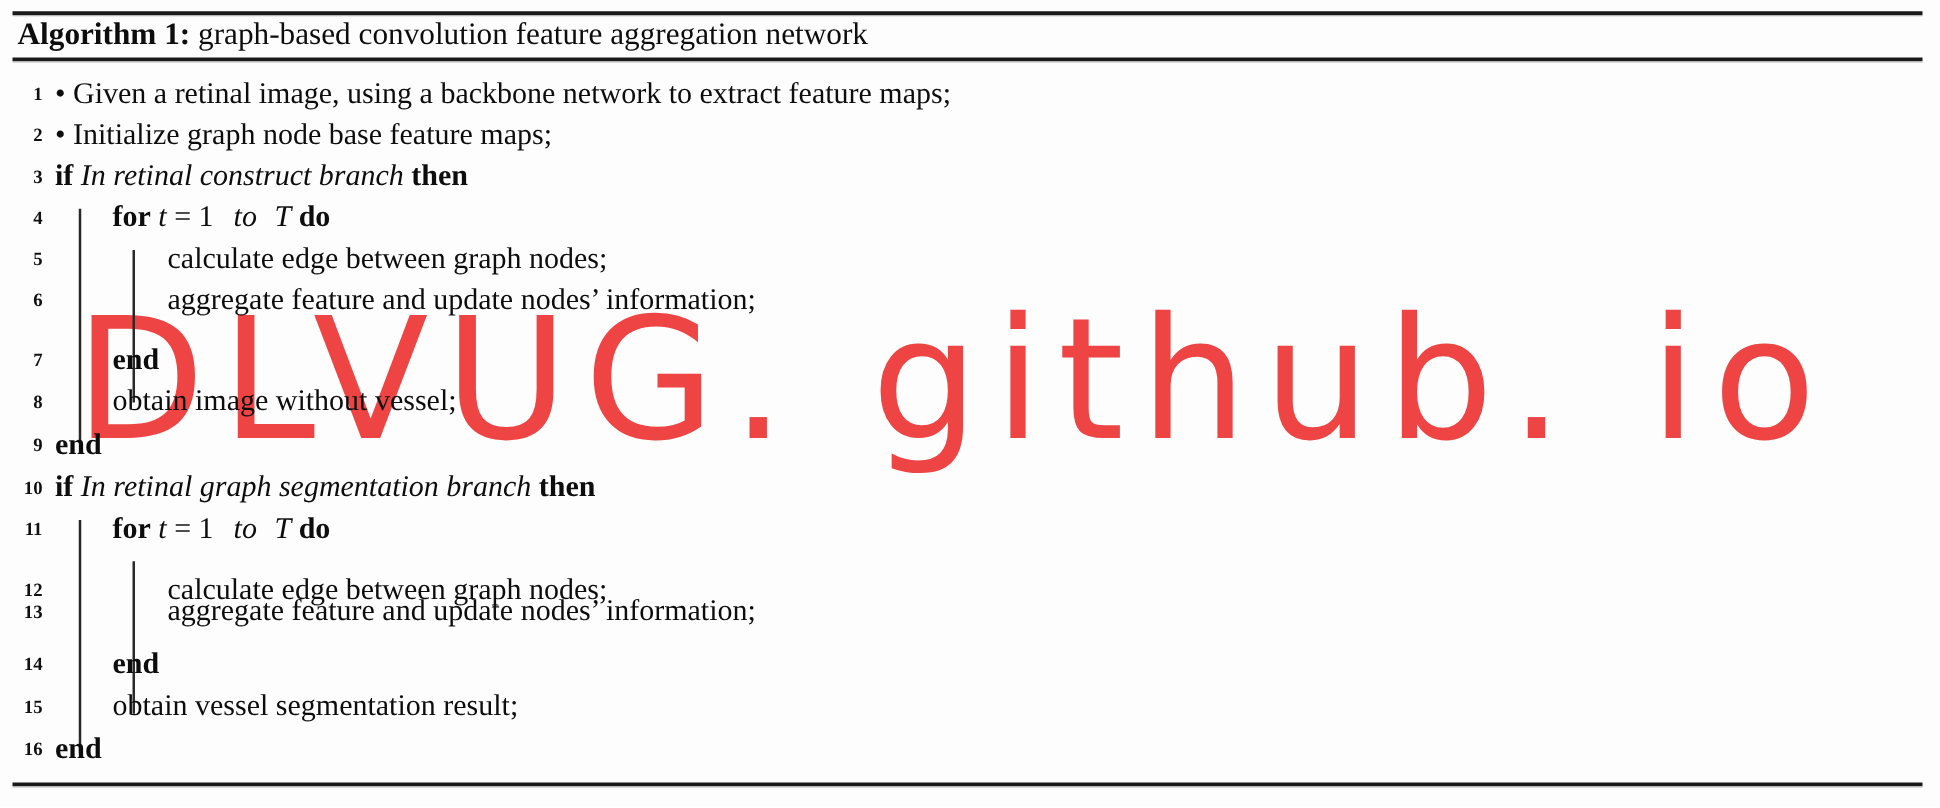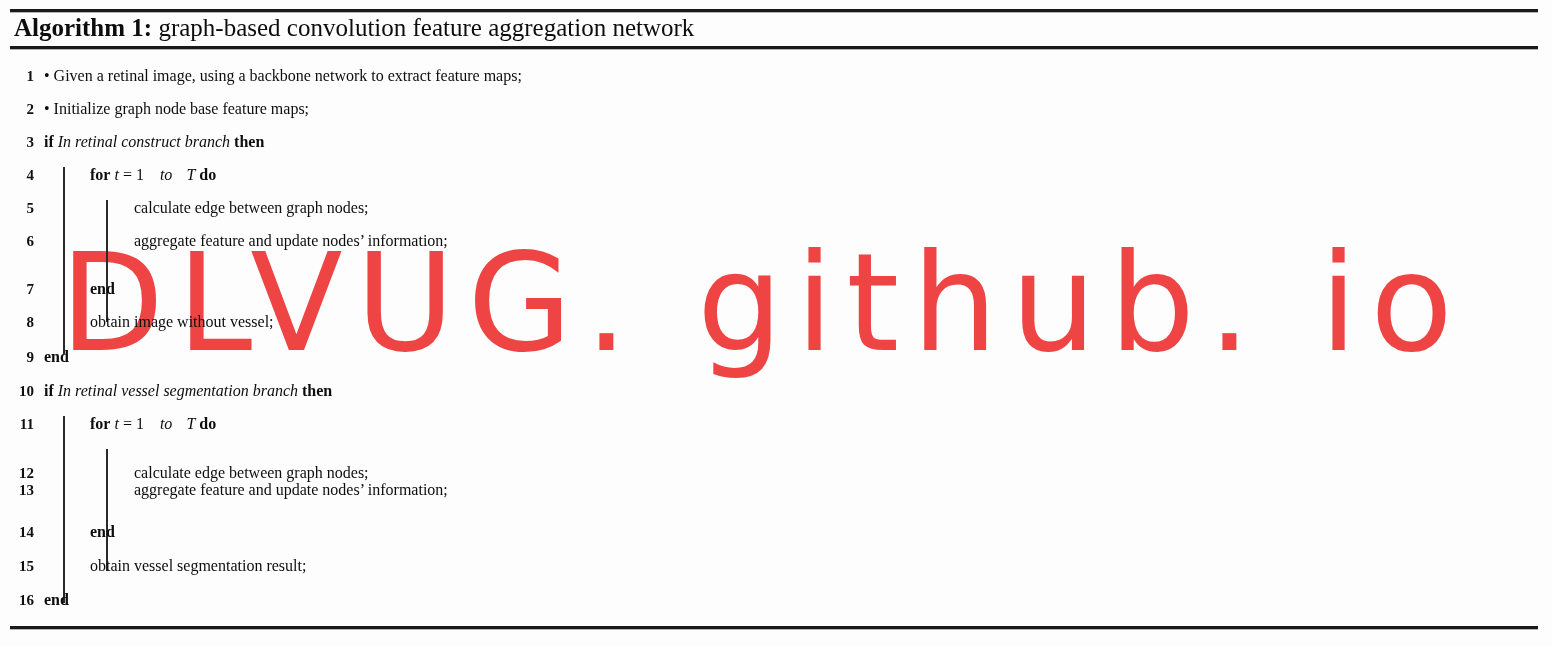--- a/index.html
+++ b/index.html
@@ -82,21 +82,21 @@
     width: 34px;
     text-align: right;
     font-size: 15px;
     font-weight: bold;
     color: #101010;
     top: 9px;
   }
   .code {
     position: absolute;
     top: 0;
-    font-size: 16px;
+    font-size: 24px;
     color: #0d0d0d;
     line-height: 33px;
   }
   .ind0 { left: 44px; }
   .ind1 { left: 90px; text-align: right; }
   .ind2 { left: 134px; }
 
   .b  { font-weight: bold; }
   .i  { font-style: italic; }
   .mi { font-style: italic; }
@@ -174,21 +174,21 @@
       <span class="code ind1">obtain image without vessel;</span>
     </div>
 
     <div class="row" style="top:340px;">
       <span class="lineno">9</span>
       <span class="code ind0 b">end</span>
     </div>
 
     <div class="row" style="top:374px;">
       <span class="lineno">10</span>
-      <span class="code ind0"><span class="b">if</span> <span class="i">In retinal vessel segmentation branch</span> <span class="b">then</span></span>
+      <span class="code ind0"><span class="b">if</span> <span class="i">In retinal graph segmentation branch</span> <span class="b">then</span></span>
     </div>
 
     <div class="row" style="top:407px;padding-left:33px;">
       <span class="lineno">11</span>
       <span class="code ind1"><span class="b">for</span> <span class="mi">t</span> <span>= 1</span><span class="sp"></span><span class="i">to</span><span class="sp2"></span><span class="mi">T</span> <span class="b">do</span></span>
     </div>
 
     <div class="row" style="top:456px;">
       <span class="lineno">12</span>
       <span class="code ind2">calculate edge between graph nodes;</span>

